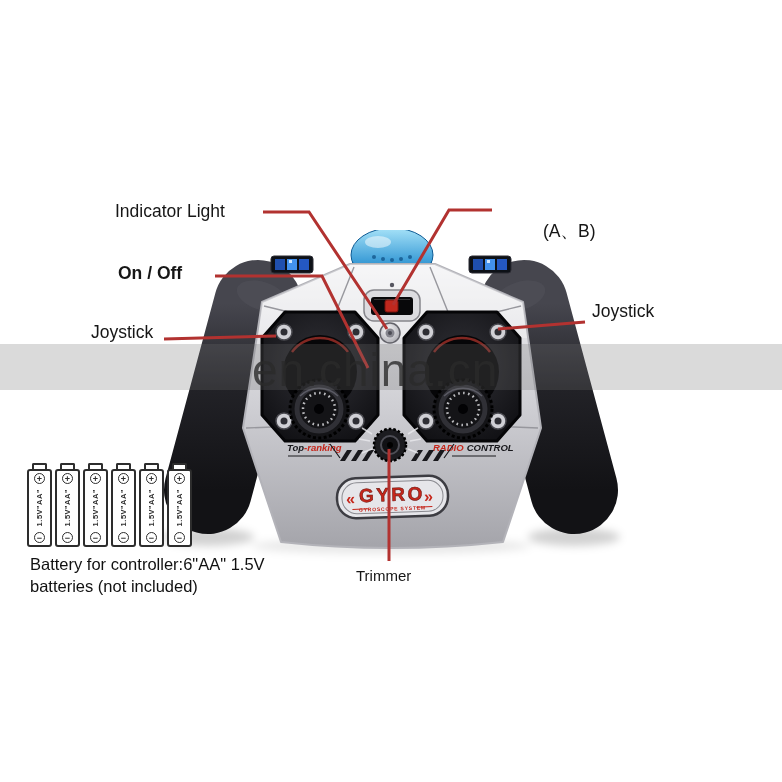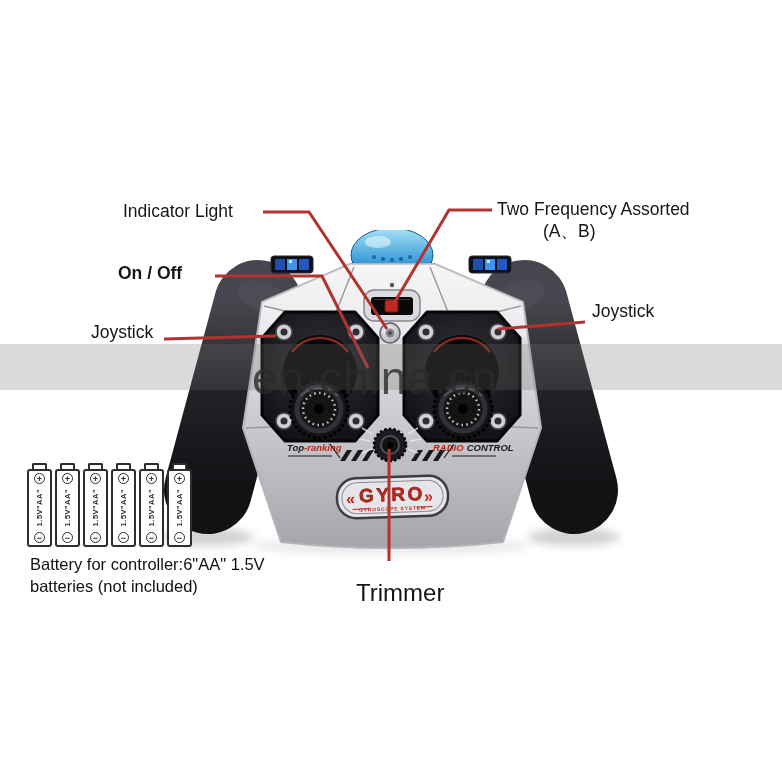--- a/index.html
+++ b/index.html
@@ -6,28 +6,28 @@
   #canvas{
     position:relative;width:782px;height:782px;margin:0 auto;
     background:#ffffff;overflow:hidden;
     font-family:"Liberation Sans", sans-serif;
   }
   
   .lbl{
     position:absolute;color:var(--label-black,#161616);
     font-size:17.5px;line-height:21px;white-space:nowrap;
   }
-  #lbl-indicator{left:123px;top:201px;}
+  #lbl-indicator{left:115px;top:201px;}
   #lbl-twofreq-1{left:497px;top:199px;}
   #lbl-twofreq-2{left:543px;top:221px;text-align:right;}
   #lbl-onoff{left:118px;top:263px;font-weight:bold;}
   #lbl-joyleft{left:91px;top:322px;}
   #lbl-joyright-1{left:592px;top:301px;}
   #lbl-joyright-2{left:588px;top:321px;}
-  #lbl-trimmer{left:356px;top:582px;font-size:24px;}
+  #lbl-trimmer{left:356px;top:565px;font-size:15px;}
   
   #battery-note{
     position:absolute;left:30px;top:553px;color:#111;
     font-size:16.5px;line-height:22px;white-space:nowrap;
   }
   
   #batteries{position:absolute;left:27px;top:463px;display:flex;gap:3px;}
   .battery{display:flex;flex-direction:column;align-items:center;}
   .battery .cap{
     width:11px;height:4px;background:#fff;border:2px solid #2d2d2d;
@@ -47,21 +47,21 @@
     writing-mode:vertical-rl;transform:rotate(180deg);
     font-size:7.5px;font-weight:bold;color:#2d2d2d;letter-spacing:.5px;
   }
   
   #watermark-band{
     position:absolute;left:0;top:344px;width:782px;height:46px;
     background:rgba(112,112,112,0.26);
   }
   #watermark-text{
     position:absolute;left:252px;top:347px;font-size:46px;line-height:1;
-    color:rgba(42,42,42,0.80);letter-spacing:1px;margin-top:8px;
+    color:rgba(42,42,42,0.80);letter-spacing:1px;
   }
   
   #controller-svg{position:absolute;left:140px;top:230px;}
   #callout-svg{position:absolute;left:0;top:0;}
   .callout{stroke:var(--callout-red,#b23230);stroke-width:3;fill:none;}
   .wing-black{fill:#16161a;font-size:9.5px;font-style:italic;font-weight:bold;}
   .wing-red{fill:var(--badge-red,#c5261b);font-size:9.5px;font-style:italic;font-weight:bold;}
   .badge-red{fill:var(--badge-red,#c5261b);}
 </style>
 </head>
@@ -285,21 +285,20 @@
     <polyline class="callout" points="492,210 449,210 393,305"></polyline>
     <polyline class="callout" points="164,339 276,336"></polyline>
     <polyline class="callout" points="585,322 498,329"></polyline>
     <polyline class="callout" points="389,449 389,561"></polyline>
   </svg>
 
   <div id="watermark-band"></div>
   <div id="watermark-text">en.china.cn</div>
 
   <div class="lbl" id="lbl-indicator">Indicator Light</div>
-  <div class="lbl" id="lbl-twofreq-1">Two Frequency Assorted</div>
   <div class="lbl" id="lbl-twofreq-2">(A、B)</div>
   <div class="lbl" id="lbl-onoff">On / Off</div>
   <div class="lbl" id="lbl-joyleft">Joystick</div>
   <div class="lbl" id="lbl-joyright-1">Joystick</div>
   <div class="lbl" id="lbl-trimmer">Trimmer</div>
 
   <div id="batteries">
     <div class="battery">
       <div class="cap"></div>
       <div class="shell">

